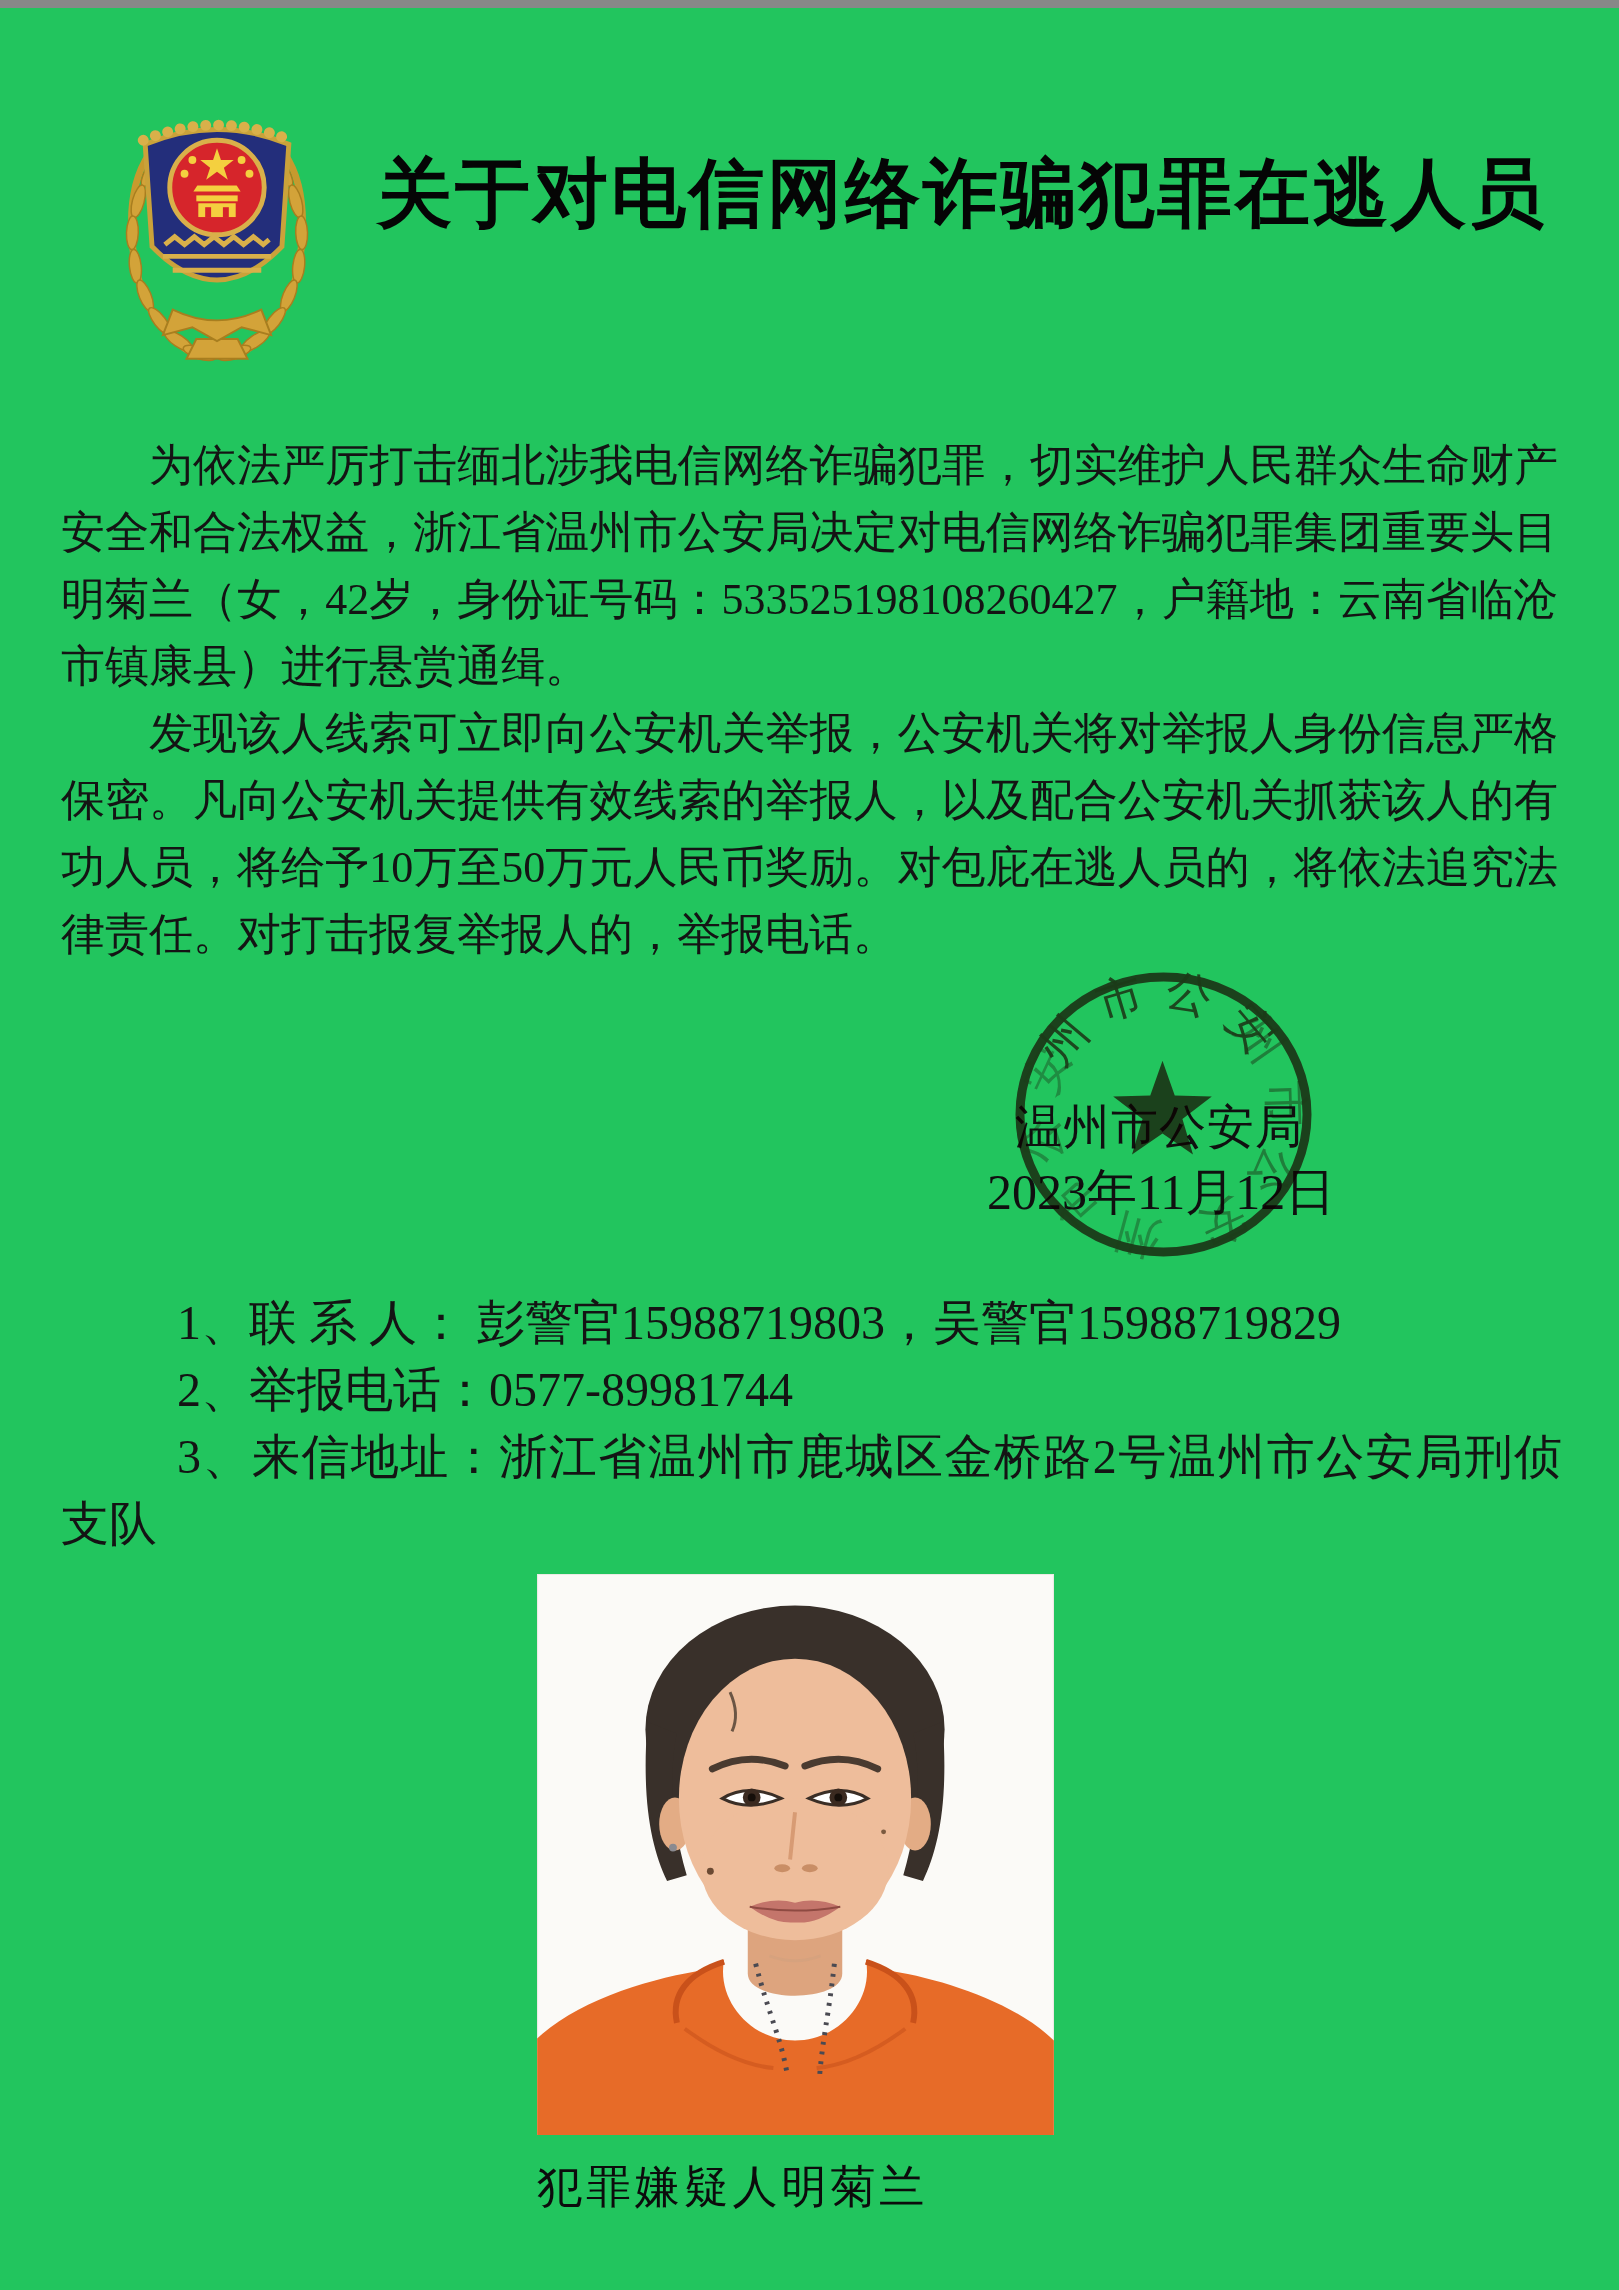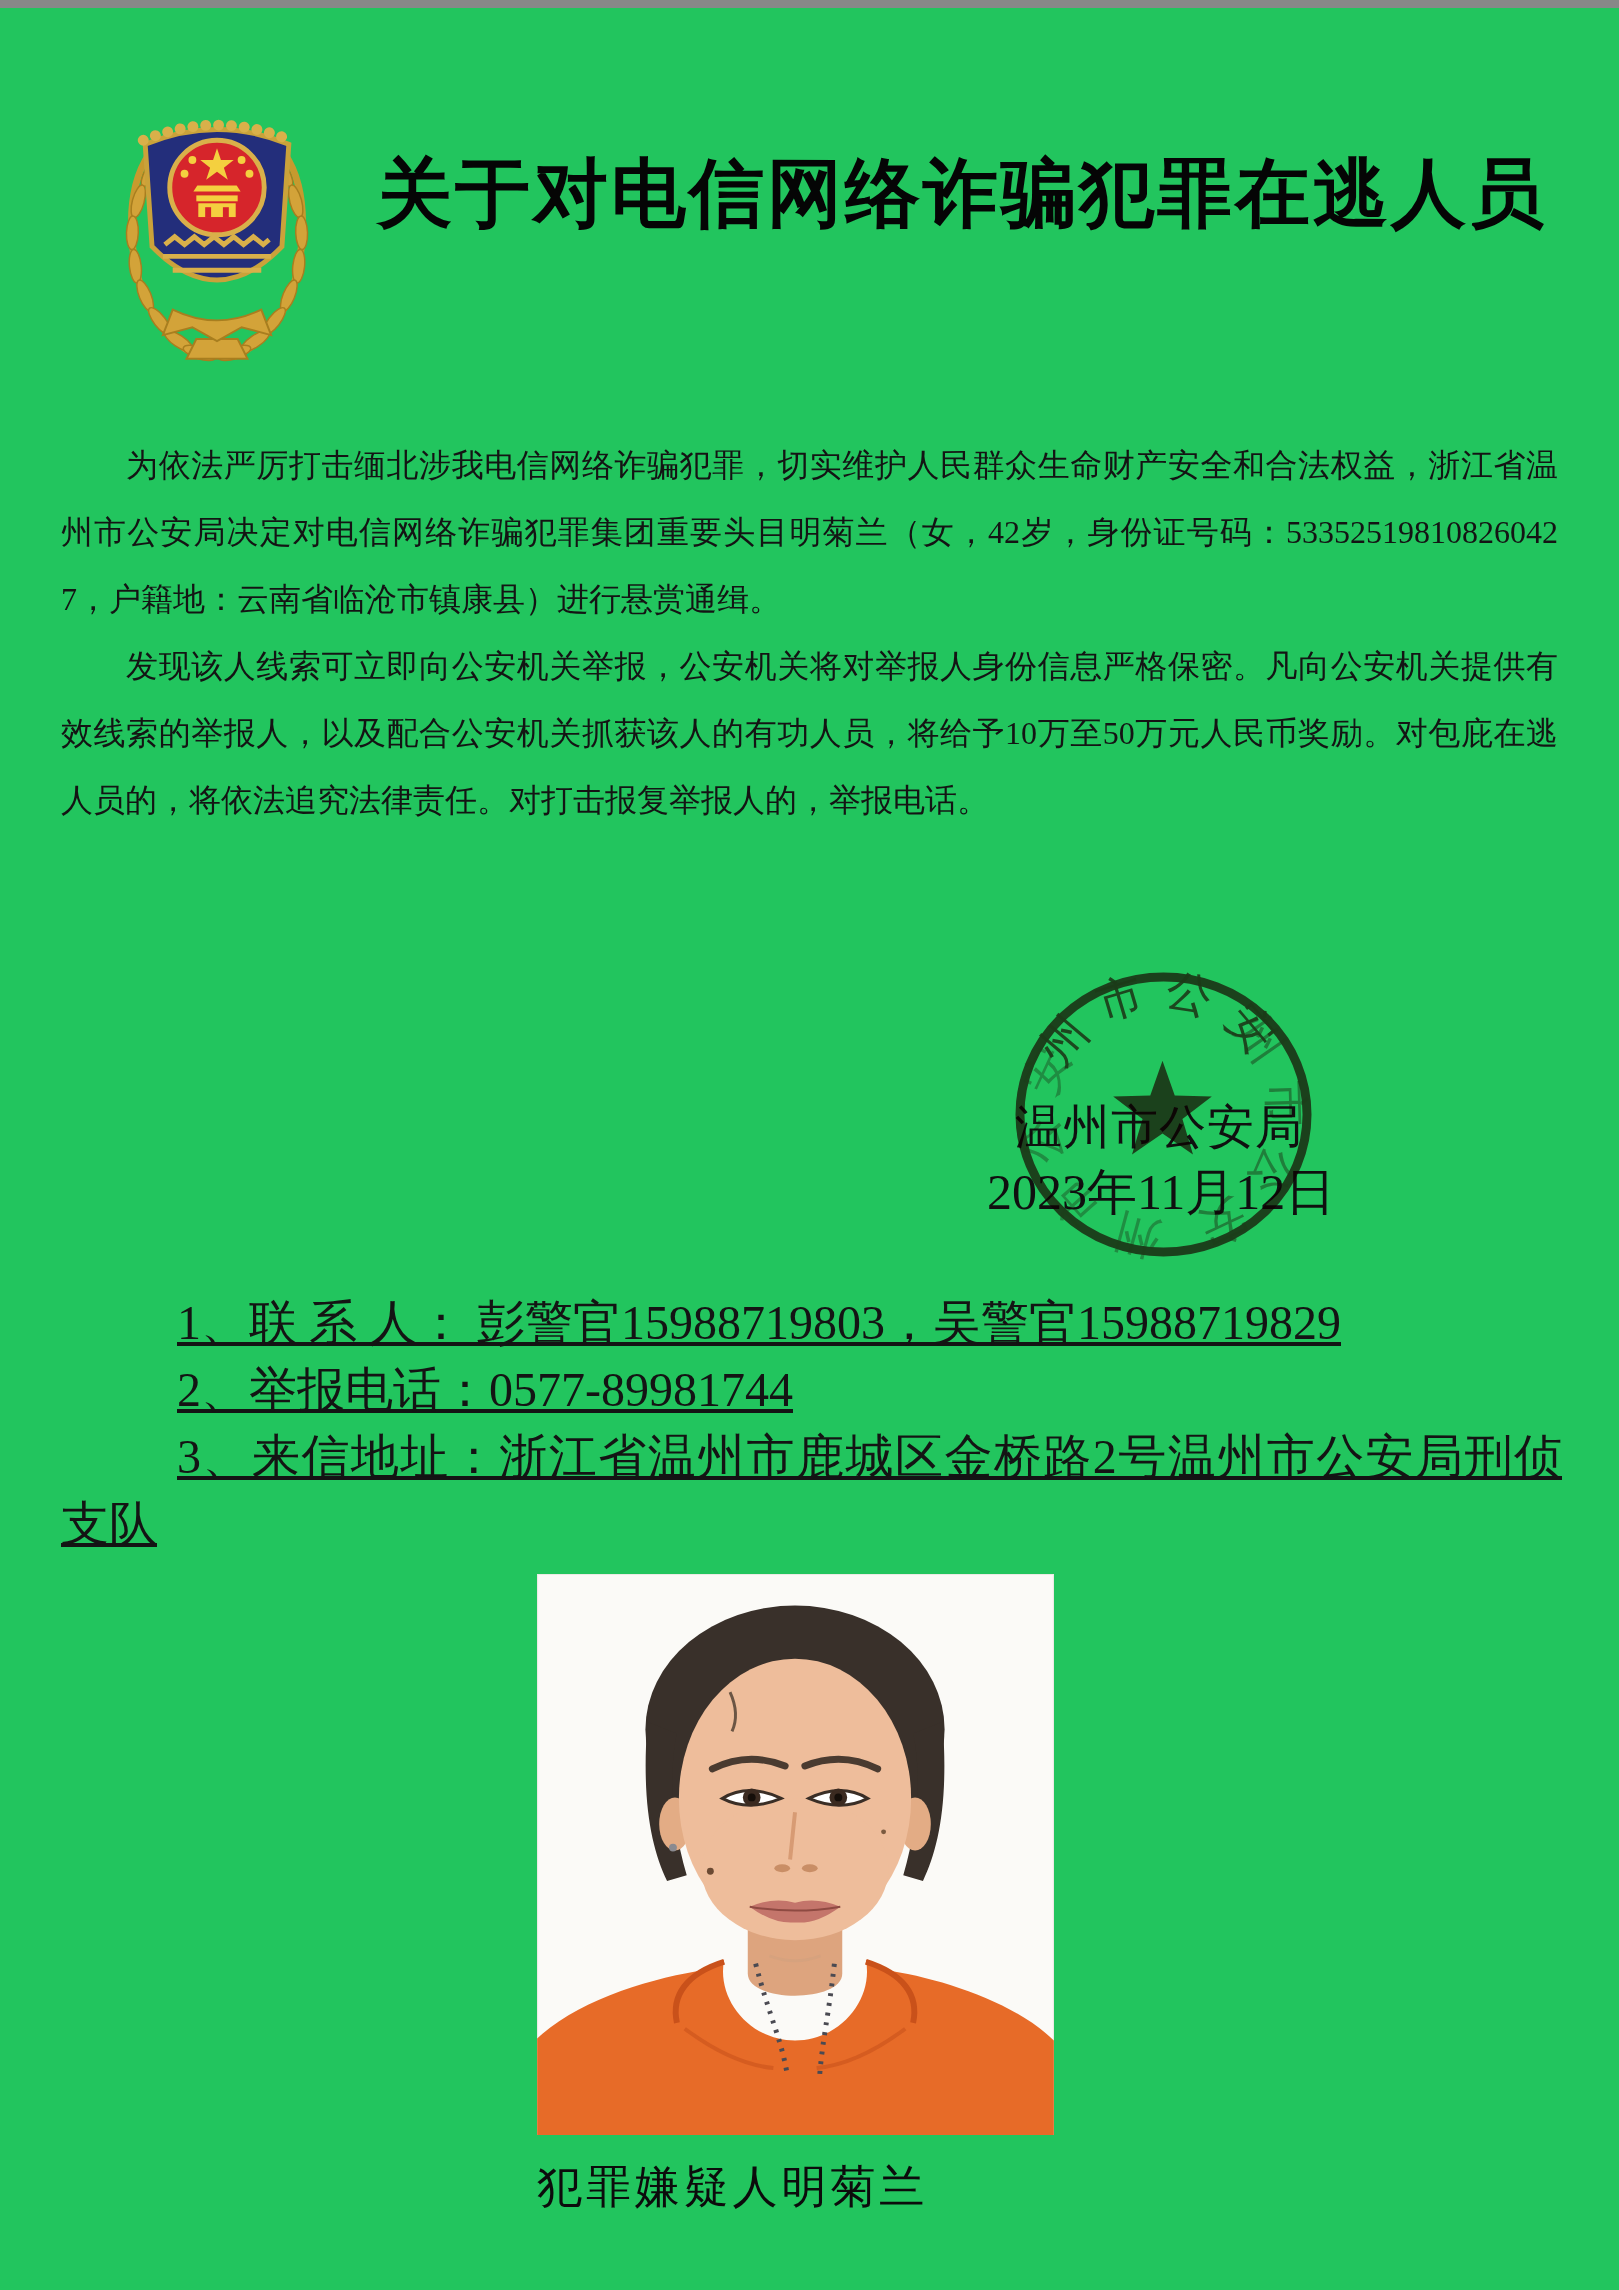--- a/index.html
+++ b/index.html
@@ -10,34 +10,34 @@
   }
   .abs{position:absolute;}
   .title-line{
     font-weight:900; font-size:75px; letter-spacing:3px; white-space:nowrap;
     color:#050505; font-family:"Liberation Serif","DejaVu Serif",serif;
   }
   #title-line1{left:377px; top:136px;}
   #title-line2{left:624px; top:260px;}
   #body-text{
     left:61px; top:424px; width:1497px;
-    font-size:32px; line-height:67px; text-align:justify;
+    font-size:44px; line-height:67px; text-align:justify;
     word-break:break-all; color:#141414;
   }
   #body-text p{margin:0; padding:0;}
   #signature-org{left:1015px; top:1088px; font-size:47px; letter-spacing:1px; z-index:2; color:#101010;}
   #signature-date{left:987px; top:1151px; font-size:50px; z-index:2; color:#101010;font-family:Liberation Serif, serif;}
   #official-seal{left:1013px; top:957px; width:299px; height:299px; z-index:3;
     mix-blend-mode:multiply; opacity:.92;}
   #contact-block{
     left:61px; top:1281px; width:1501px;
     font-size:48px; line-height:67px; color:#141414;
     word-break:break-all; text-align:justify;
   }
-  #contact-block p{margin:0; padding:0; text-indent:116px;text-decoration:underline;}
+  #contact-block p{margin:0; padding:0; text-indent:116px;}
   #suspect-photo{left:537px; top:1566px; width:517px; height:561px;}
   #photo-caption{
     left:537px; top:2149px; width:517px; text-align:left;
     font-size:45px; letter-spacing:3.9px; color:#0c0c0c; white-space:nowrap;
   }
 </style>
 </head>
 <body>
 
 <div id="page">

